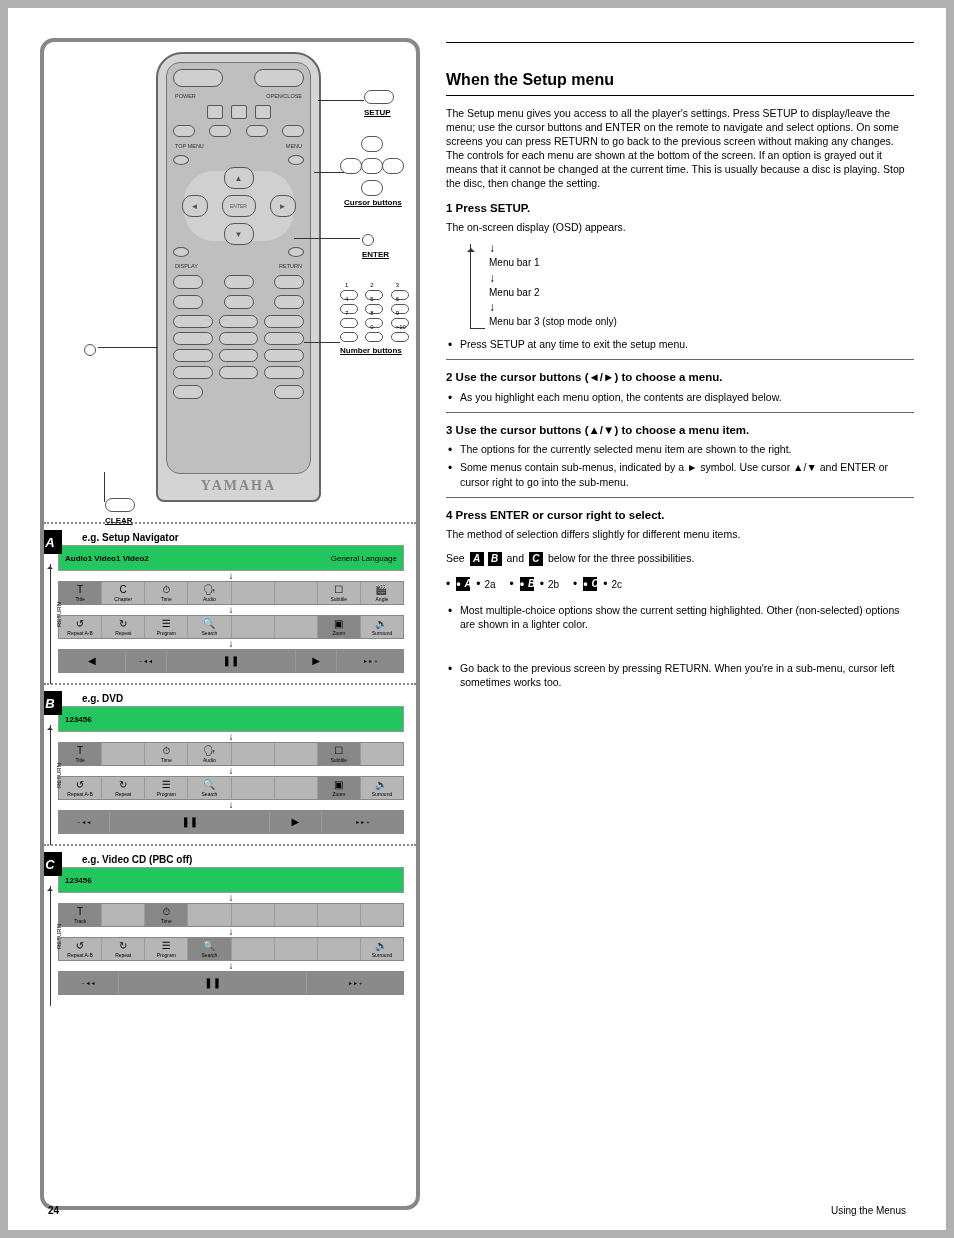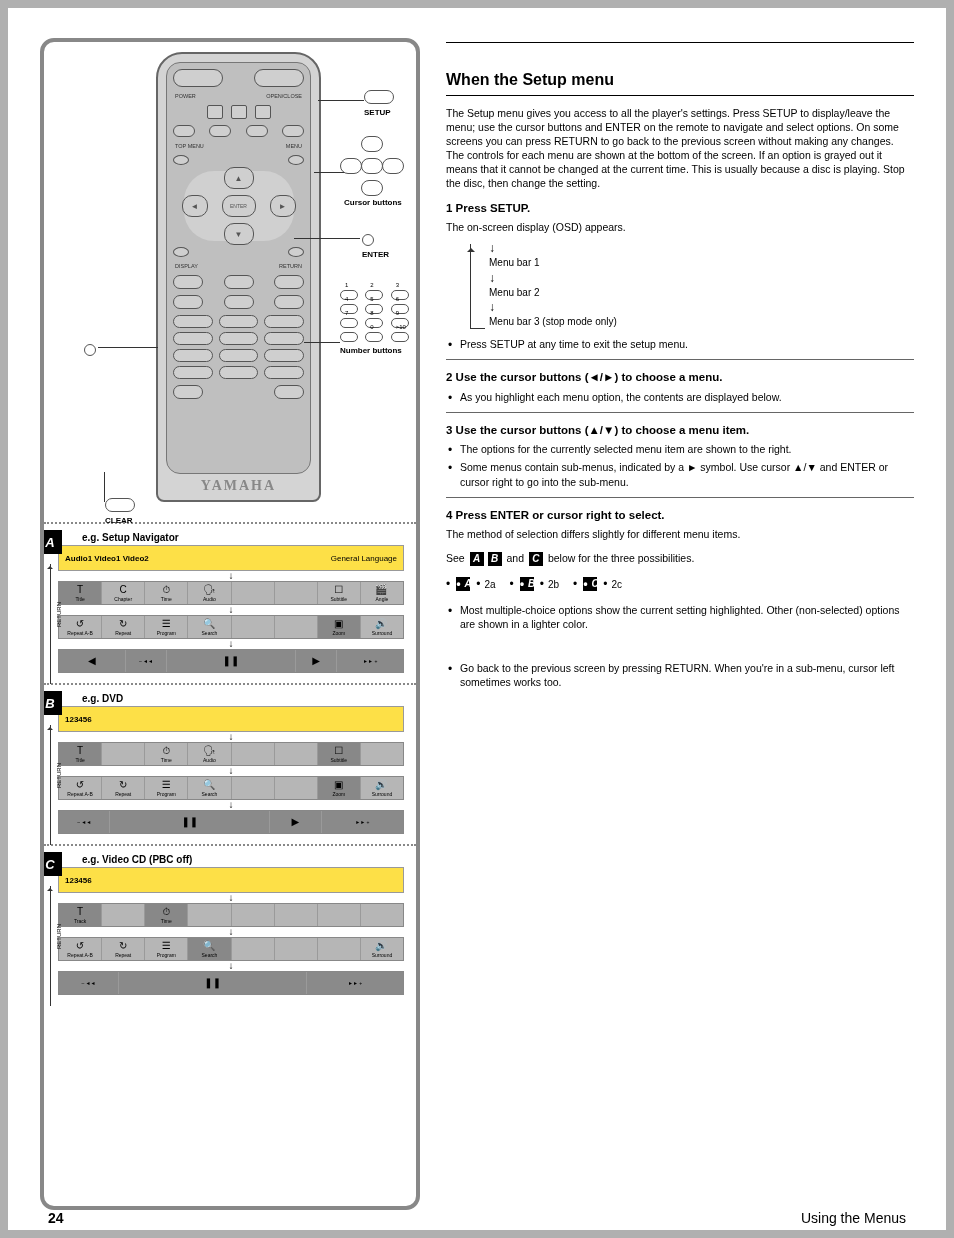--- a/index.html
+++ b/index.html
@@ -77,42 +77,42 @@
   .arrow-dn{bottom:-4px;left:40px;}
   .arrow-lf{left:-2px;top:24px;width:26px;}
   .arrow-rt{right:-2px;top:24px;width:26px;}
   .arrow-ctr{top:24px;left:38px;width:34px;height:22px;}
   .label-row { display:flex; justify-content:space-between; font-size:5.5px; color:#333; padding:0 2px;}
   .num-grid { display:grid; grid-template-columns: repeat(3,1fr); gap:4px 6px; }
   .num-grid .pill{height:13px;}
   .brand { font-family: serif; font-weight:bold; letter-spacing:2px; color:#888; font-size:14px; margin-top:auto; padding:4px 0 6px; }
 
   
-  .callout { position:absolute; }
+  .callout { position:absolute;text-decoration:underline; }
   .callout .pill-sm { width:30px;height:14px;border:1.5px solid #555;border-radius:8px;background:#fff;display:inline-block;}
   .callout-label { font-size:8px; font-weight:bold; }
   .dpad-mini { width:56px; height:56px; position:relative; }
   .dpad-mini .mbtn{position:absolute;width:22px;height:16px;border:1.5px solid #555;border-radius:8px;background:#fff;}
   .dpad-mini .mu{top:-2px;left:17px;}
   .dpad-mini .md{bottom:-2px;left:17px;}
   .dpad-mini .ml{left:-4px;top:20px;}
   .dpad-mini .mr{right:-4px;top:20px;}
   .dpad-mini .mc{top:20px;left:17px;}
   .circle { width:12px;height:12px;border:1.5px solid #555;border-radius:50%;background:#fff;display:inline-block;}
   .numgrid-mini{display:grid;grid-template-columns:repeat(3,1fr);gap:4px 6px;width:70px;}
   .numgrid-mini .np{width:18px;height:10px;border:1.5px solid #555;border-radius:6px;background:#fff;position:relative;}
   .numgrid-mini .nl{position:absolute;top:-9px;left:4px;font-size:6px;}
   .leader { position:absolute; border-top:1px solid #333; }
 
   
   .dots { border-top: 2px dotted #888; }
   .menu-section { padding: 8px 12px 10px 14px; position:relative; }
   .blackbox { position:absolute; left:-6px; top:6px; width:24px; height:24px; background:#000; color:#fff; font-weight:bold; font-size:13px; display:flex; align-items:center; justify-content:center; font-style:italic;}
   .section-note { font-size:10px; margin-left:24px; margin-bottom:2px; font-weight:bold;}
-  .topbar { background:#fde047; border:1px solid #999; height:26px; display:flex; align-items:center; padding:0 6px; font-size:8px; font-weight:bold; gap:14px; margin-left:0;}
+  .topbar { background:#22c55e; border:1px solid #999; height:26px; display:flex; align-items:center; padding:0 6px; font-size:8px; font-weight:bold; gap:14px; margin-left:0;}
   .arrow-down { text-align:center; font-size:10px; line-height:10px; }
   .iconbar { background:#b6b6b6; border:1px solid #888; height:24px; display:flex; align-items:stretch; font-size:7px; }
   .iconbar.dark { background:#8a8a8a; }
   .cell { flex:1; display:flex; flex-direction:column; align-items:center; justify-content:center; gap:1px; border-right:1px solid #9a9a9a; padding:0 2px;}
   .cell:last-child{border-right:none;}
   .cell.hi { background:#888; color:#000; }
   .cell .ic { font-size:10px; line-height:10px; }
   .cell .lb { font-size:5px; white-space:nowrap; }
   .return-arrow { position:absolute; left:6px; top:40px; width:14px; height:120px; }
   .return-arrow::before{content:"";position:absolute;left:0;top:0;bottom:0;border-left:1px solid #333;}
@@ -132,21 +132,21 @@
   .flowbox .fa { font-size:12px; line-height:8px; }
   .flowbox::before{content:"";position:absolute;left:-4px;top:0;border:4px solid transparent;border-bottom-color:#333;}
   .flowbox-bottom{border-bottom:1px solid #333; width:14px; position:absolute; left:0; bottom:0;}
   ul.bul { list-style:none; padding-left:0; margin:4px 0 8px;}
   ul.bul li { position:relative; padding-left:14px; margin:4px 0;}
   ul.bul li::before{content:"•"; position:absolute; left:2px; top:0; font-size:12px;}
   .letterbox { display:inline-block; width:14px; height:14px; background:#000; color:#fff; font-weight:bold; font-style:italic; font-size:10px; text-align:center; line-height:14px; margin:0 2px; }
   .inlineopts { display:flex; gap:14px; margin:6px 0 10px; font-size:10px;}
   .inlineopts span{display:flex;align-items:center;gap:4px;}
   .inlineopts span::before{content:"•";font-size:12px;}
-  .pagefoot { position:absolute; bottom:4px; font-size:14px; color:#000;}
+  .pagefoot { position:absolute; bottom:14px; font-size:10px; color:#000;}
   .pagefoot.left{left:40px;font-weight:bold;}
   .pagefoot.right{right:40px;}
 </style>
 </head>
 <body>
 
 <div class="page">
 
   <div class="left-panel">
     <div class="remote-zone">

